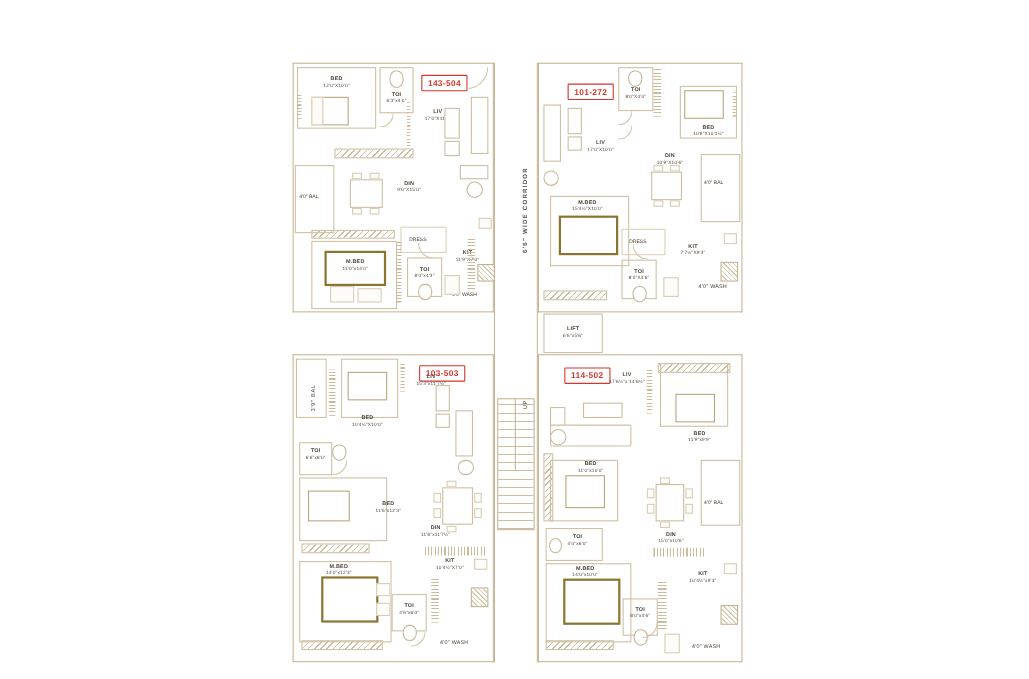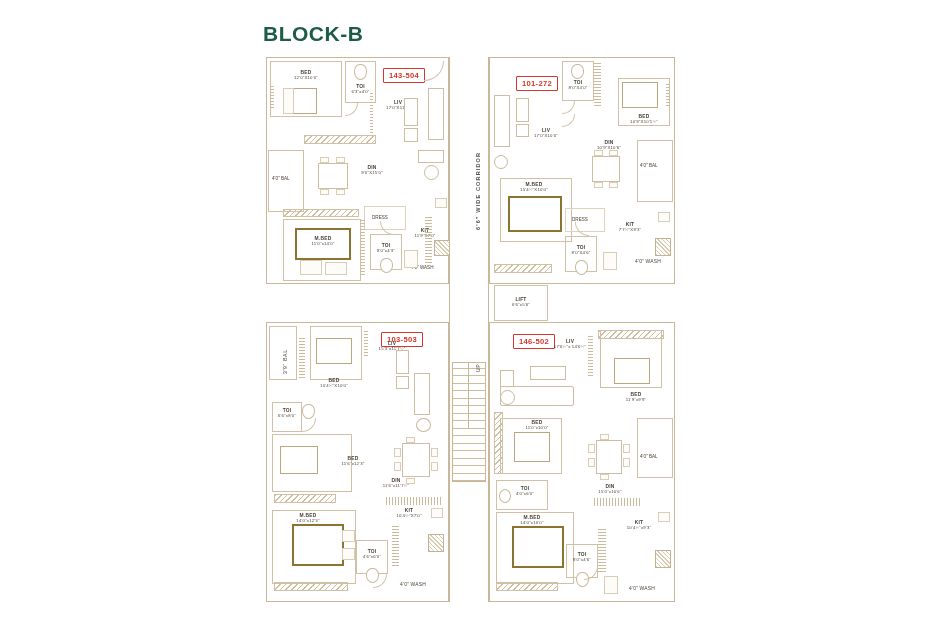--- a/index.html
+++ b/index.html
@@ -54,21 +54,20 @@
   .sofa{position:absolute;border:1px solid #cdbda2;border-radius:2px;background:#fff;}
   .dot{position:absolute;border:1px solid #c8b89b;border-radius:50%;background:#fff;}
   .tile{position:absolute;border:1px solid #c3b293;background:
      repeating-linear-gradient(45deg,#d9cbae 0 1px,#fff 1px 3px);}
 </style>
 </head>
 <body>
 
 <div id="plan">
 
-  <div class="title">BLOCK-B</div>
 
   <div class="wall" style="left:266px;top:57px;width:183px;height:1.4px;"></div>
   <div class="wall" style="left:266px;top:57px;width:1.4px;height:227px;"></div>
   <div class="wall" style="left:266px;top:283px;width:183px;height:1.4px;"></div>
   <div class="wall" style="left:448px;top:57px;width:1.4px;height:227px;"></div>
 
   <div class="wall" style="left:489px;top:57px;width:186px;height:1.4px;"></div>
   <div class="wall" style="left:489px;top:57px;width:1.4px;height:227px;"></div>
   <div class="wall" style="left:489px;top:283px;width:186px;height:1.4px;"></div>
   <div class="wall" style="left:674px;top:57px;width:1.4px;height:227px;"></div>
@@ -331,21 +330,21 @@
     </div>
     <div class="wc" style="left:366px;top:568px;width:11px;height:13px;"></div>
     <div class="doorR" style="left:373px;top:574px;width:14px;height:14px;"></div>
 
     <div class="lbl" style="left:396px;top:582px;width:34px;">
       <b style="font-weight:400;">4'0" WASH</b>
     </div>
   </div>
 
   <div>
-    <div class="badge" style="left:513px;top:334px;">146-502</div>
+    <div class="badge" style="left:513px;top:334px;">114-502</div>
 
     <div class="lbl" style="left:548px;top:339px;width:44px;">
       <b>LIV</b>
       <span>17'6½"x 14'6½"</span>
     </div>
     <div class="fur" style="left:530px;top:366px;width:36px;height:14px;"></div>
     <div class="fur" style="left:500px;top:370px;width:14px;height:22px;"></div>
     <div class="sofa" style="left:500px;top:386px;width:72px;height:18px;"></div>
     <div class="dot" style="left:500px;top:390px;width:13px;height:13px;"></div>
     <div class="hatchv" style="left:588px;top:336px;width:5px;height:40px;"></div>

